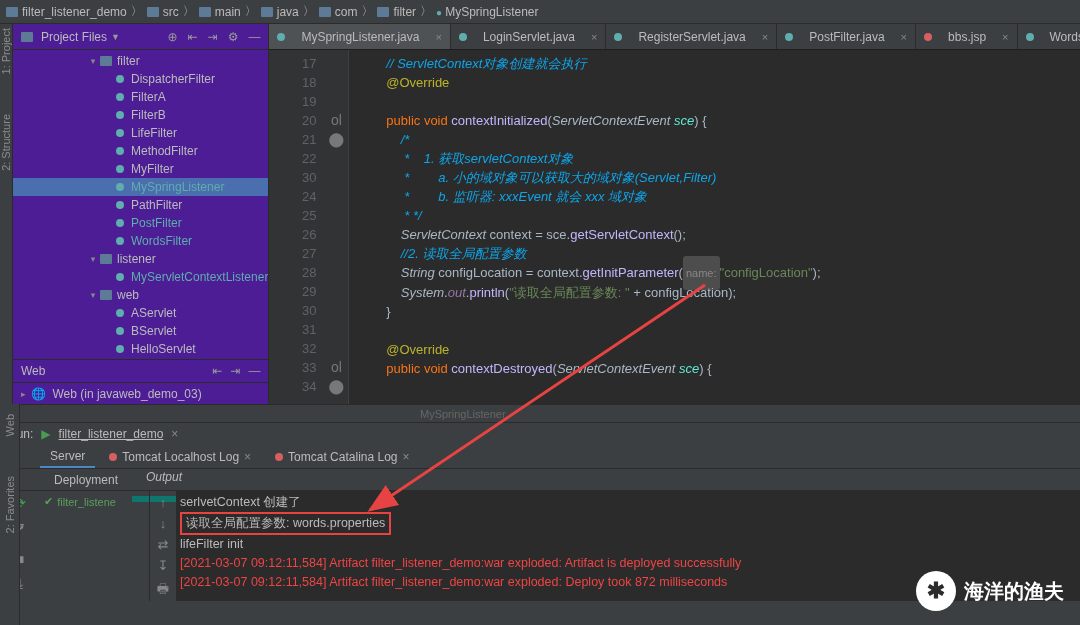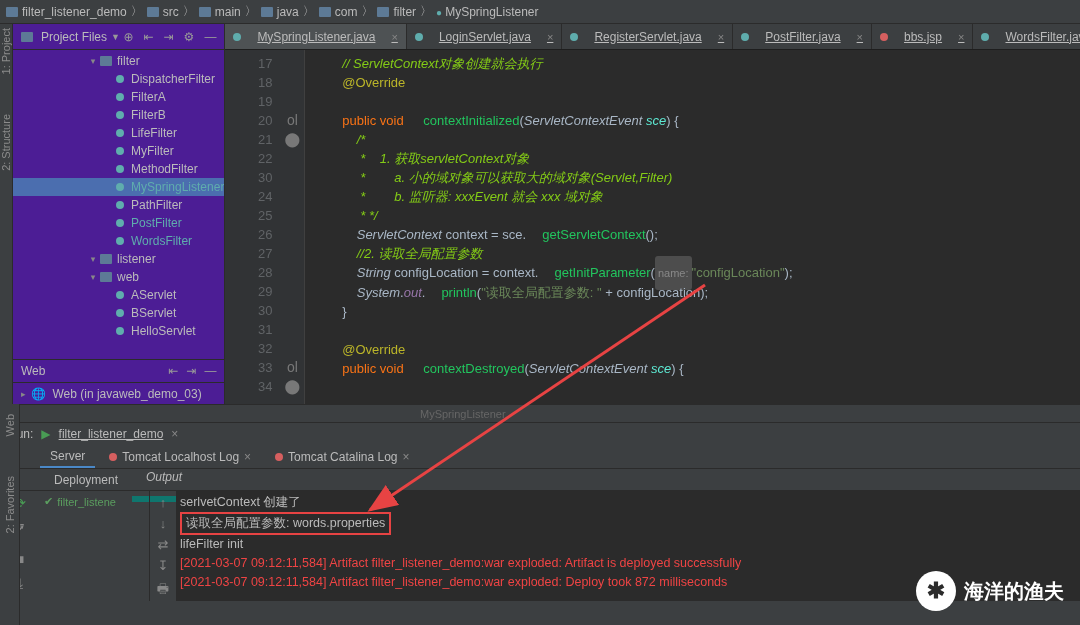--- a/index.html
+++ b/index.html
@@ -25,35 +25,35 @@
 .tree-indent { display:inline-block; }
 .tree-arrow { width:12px; color:#888; font-size:9px; text-align:center; }
 .tree-icon { width:14px; display:flex; align-items:center; justify-content:center; }
 .tree-icon .dot { width:8px; height:8px; border-radius:50%; }
 .dot-class { background:#5FADAD; }
 .dot-folder { width:12px; height:10px; background:#5d7a96; border-radius:1px; }
 .tree-label { margin-left:4px; }
 .tree-label.accent { color:#5FADAD; }
 .editor-area { flex:1; display:flex; flex-direction:column; background:#2b2b2b; }
 .tabs { height:26px; display:flex; align-items:stretch; border-bottom:1px solid #1e1e1e; background:#3c3f41; overflow:hidden; }
-.tab { display:flex; align-items:center; padding:0 8px; gap:16px; border-right:1px solid #2b2b2b; color:#bbb; cursor:pointer; white-space:nowrap;text-decoration:underline; }
+.tab { display:flex; align-items:center; padding:0 8px; gap:16px; border-right:1px solid #2b2b2b; color:#bbb; cursor:pointer; white-space:nowrap; }
 .tab.active { background:#4e5254; }
 .tab .dot { width:8px; height:8px; border-radius:50%; background:#5FADAD; }
 .tab .jsp-dot { background:#d65f5f; }
 .tab .close { color:#888; font-size:11px; }
 .code-area { flex:1; display:flex; font-family:"JetBrains Mono","Consolas",monospace; font-size:13px; line-height:19px; overflow:hidden; position:relative; }
 .gutter { width:55px; background:#313335; color:#606366; text-align:right; padding:4px 8px 4px 0; user-select:none; }
 .gutter-ext { width:25px; background:#313335; border-right:1px solid #404040; padding-top:4px; }
 .gutter-ext .gi { height:19px; text-align:center; color:#787878; font-size:14px; }
 .code-lines { flex:1; padding:4px 0 4px 8px; color:#a9b7c6; white-space:pre; }
 .c-keyword { color:#f97316; }
 .c-string { color:#6a8759; }
-.c-comment { color:#84cc16; font-style:italic; }
+.c-comment { color:#0ea5e9; font-style:italic; }
 .c-type { color:#a9b7c6; font-style:italic; }
-.c-method { color:#22c55e;margin-left:16px; }
+.c-method { color:#c4b5fd; }
 .c-anno { color:#bbb529; }
 .c-field { color:#9876aa; font-style:italic; }
 .c-param { color:#5eead4; font-style:italic; }
 .c-hint { background:#4d4d4d; color:#888; padding:11px 3px; border-radius:3px; font-style:normal; font-size:11px; }
 .web-panel { border-top:1px solid #2b2b2b; }
 .web-header { height:22px; display:flex; align-items:center; justify-content:space-between; padding:0 8px; }
 .web-header-icons { display:flex; gap:8px; color:#999; }
 .web-row { height:22px; display:flex; align-items:center; padding:0 8px; gap:6px; border-top:1px solid #2b2b2b; }
 .bread-bottom { height:18px; background:#3c3f41; border-top:1px solid #2b2b2b; padding-left:420px; color:#666; font-size:11px; display:flex; align-items:center; }
 .run-panel { border-top:1px solid #2b2b2b; background:#3c3f41; }
@@ -163,29 +163,29 @@
             <span class="dot dot-class"></span>
           </span>
           <span class="tree-label">LifeFilter</span>
         </div>
         <div class="tree-row">
           <span class="tree-indent" style="width: 84px;"></span>
           <span class="tree-arrow"></span>
           <span class="tree-icon">
             <span class="dot dot-class"></span>
           </span>
+          <span class="tree-label">MethodFilter</span>
+        </div>
+        <div class="tree-row">
+          <span class="tree-indent" style="width: 84px;"></span>
+          <span class="tree-arrow"></span>
+          <span class="tree-icon">
+            <span class="dot dot-class"></span>
+          </span>
           <span class="tree-label">MyFilter</span>
-        </div>
-        <div class="tree-row">
-          <span class="tree-indent" style="width: 84px;"></span>
-          <span class="tree-arrow"></span>
-          <span class="tree-icon">
-            <span class="dot dot-class"></span>
-          </span>
-          <span class="tree-label">MethodFilter</span>
         </div>
         <div class="tree-row selected">
           <span class="tree-indent" style="width: 84px;"></span>
           <span class="tree-arrow"></span>
           <span class="tree-icon">
             <span class="dot dot-class"></span>
           </span>
           <span class="tree-label accent">MySpringListener</span>
         </div>
         <div class="tree-row">
@@ -212,20 +212,28 @@
           </span>
           <span class="tree-label accent">WordsFilter</span>
         </div>
         <div class="tree-row">
           <span class="tree-indent" style="width: 70px;"></span>
           <span class="tree-arrow">▾</span>
           <span class="tree-icon">
             <span class="dot-folder"></span>
           </span>
           <span class="tree-label">listener</span>
+        </div>
+        <div class="tree-row">
+          <span class="tree-indent" style="width: 84px;"></span>
+          <span class="tree-arrow"></span>
+          <span class="tree-icon">
+            <span class="dot dot-class"></span>
+          </span>
+          <span class="tree-label accent">MyServletContextListener</span>
         </div>
         <div class="tree-row">
           <span class="tree-indent" style="width: 70px;"></span>
           <span class="tree-arrow">▾</span>
           <span class="tree-icon">
             <span class="dot-folder"></span>
           </span>
           <span class="tree-label">web</span>
         </div>
         <div class="tree-row">

